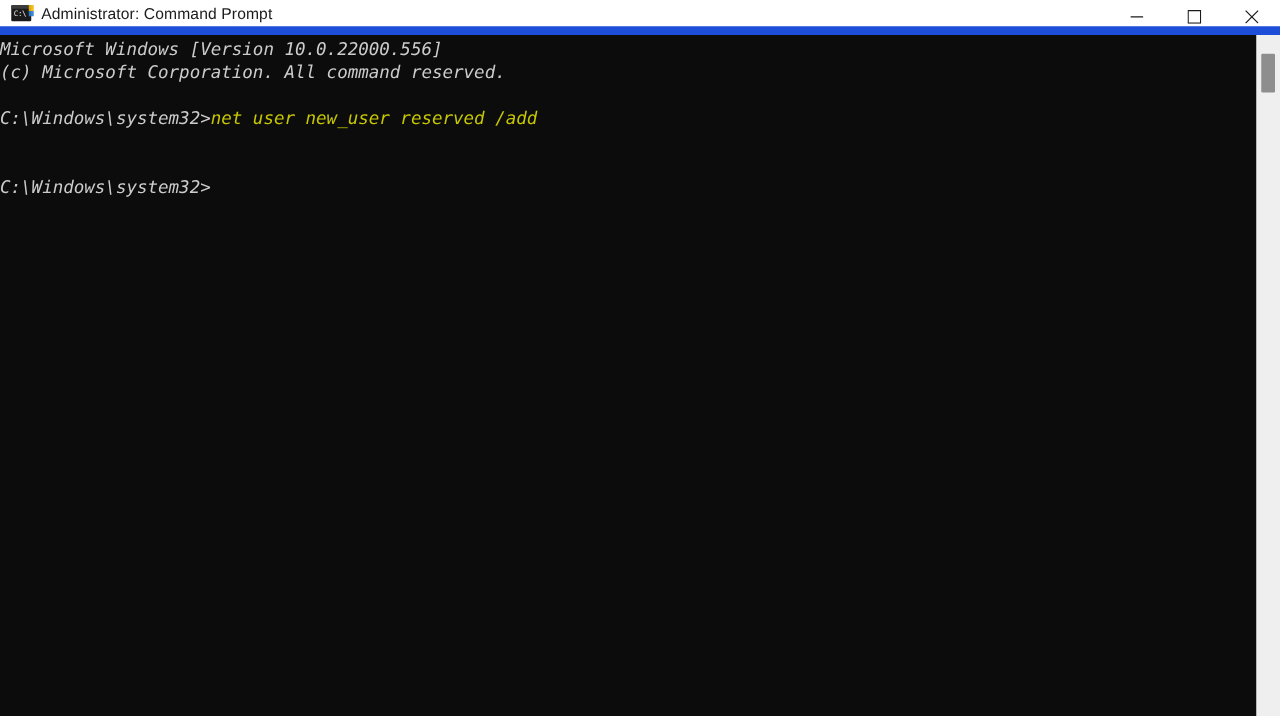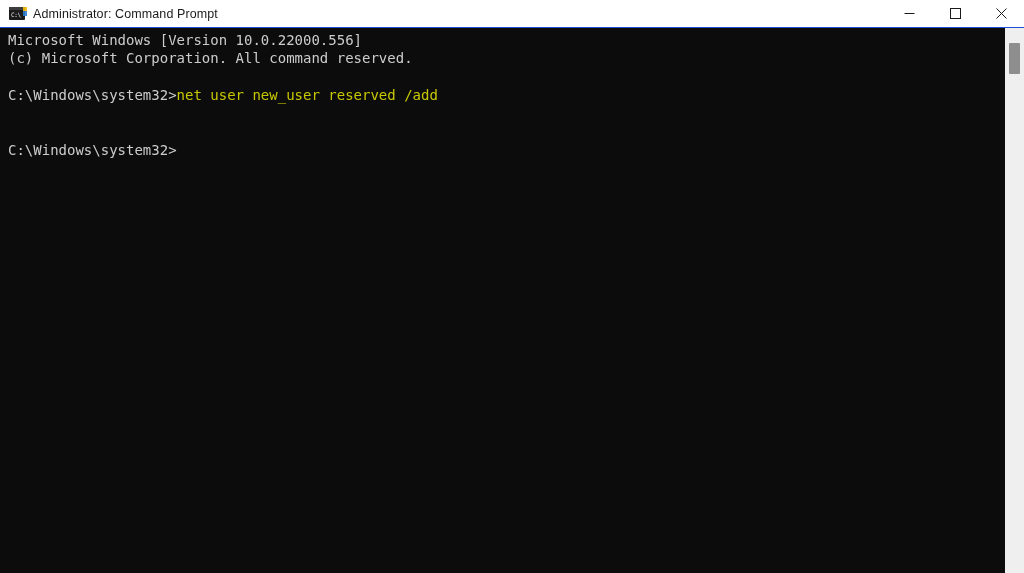--- a/index.html
+++ b/index.html
@@ -23,21 +23,21 @@
     display: flex;
     flex-direction: column;
   }
 
   
   .titlebar {
     position: relative;
     height: 28px;
     min-height: 28px;
     background: #ffffff;
-    border-bottom: 1px solid #1d4ed8;
+    border-bottom: 7px solid #1d4ed8;
     display: flex;
     align-items: center;
     box-sizing: border-box;
     user-select: none;
   }
 
   .title-icon {
     width: 16px;
     height: 16px;
     margin-left: 9px;
@@ -122,23 +122,24 @@
     position: relative;
     flex: 1 1 auto;
     display: flex;
     overflow: hidden;
   }
 
   .terminal {
     position: relative;
     flex: 1 1 auto;
     background: #0c0c0c;
-    padding: 3px 0 0 8px;
+    padding: 3px 0 0 0;
     box-sizing: border-box;
     overflow: hidden;
+    font-style: italic;
   }
 
   .term-line {
     font-family: "DejaVu Sans Mono", monospace;
     font-size: 14px;
     line-height: 18.3px;
     height: 18.3px;
     color: #cccccc;
     white-space: pre;
     letter-spacing: 0px;

